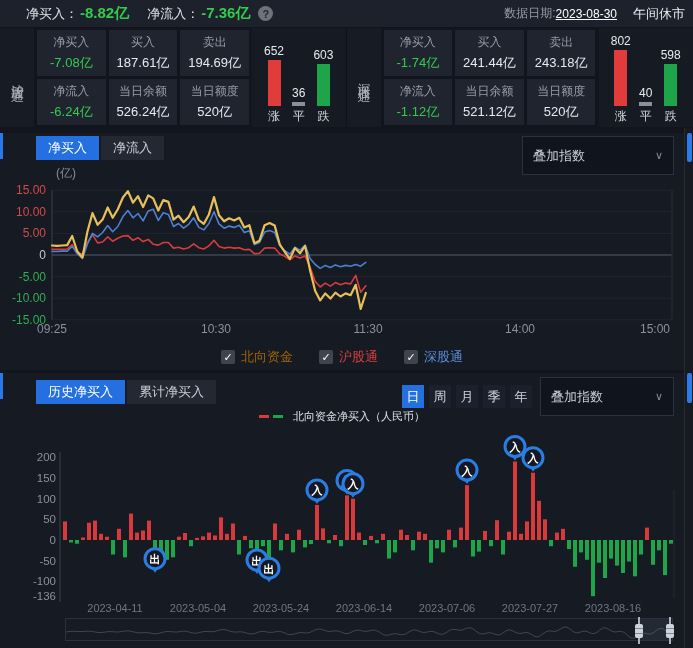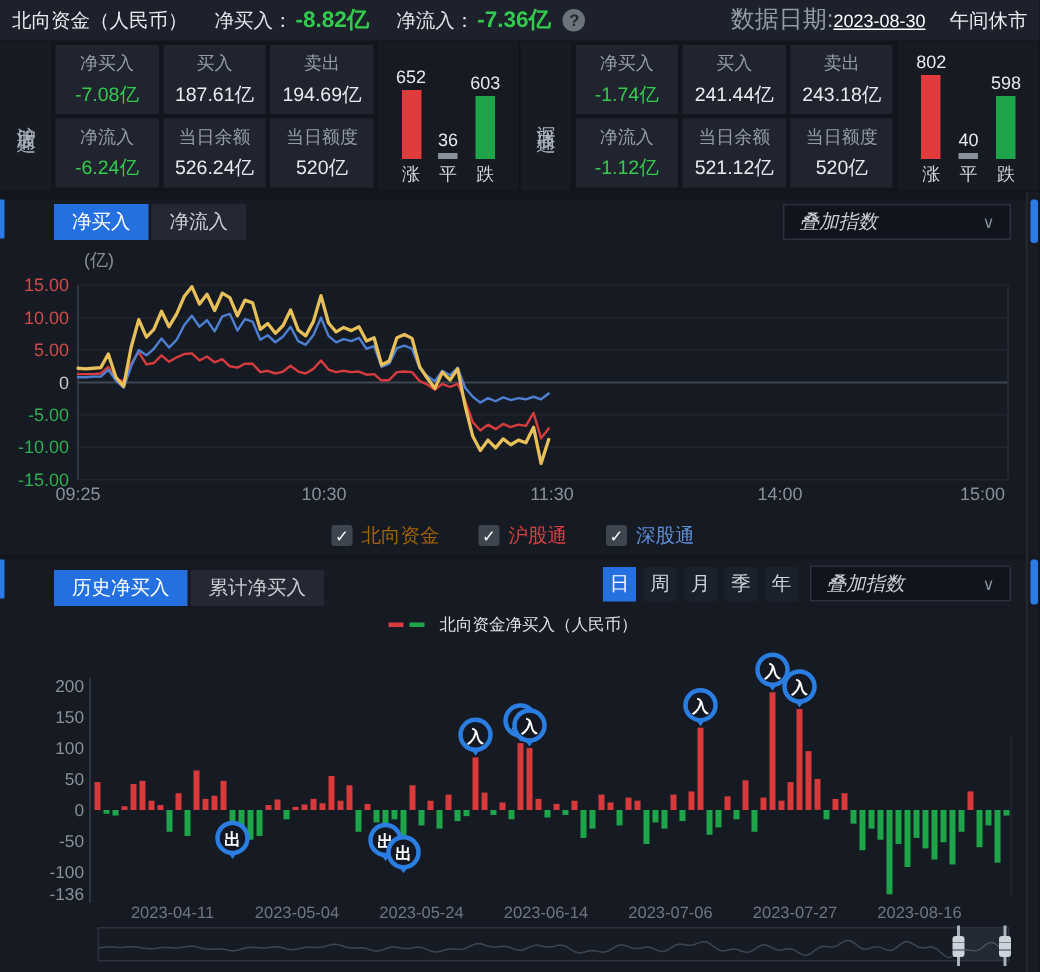--- a/index.html
+++ b/index.html
@@ -12,21 +12,21 @@
   svg{font-family:"Liberation Sans","DejaVu Sans",sans-serif;}
   
   .topbar{position:absolute;left:0;top:0;width:693px;height:28px;background:#1c212b;
     display:flex;align-items:center;padding:0 8px;box-sizing:border-box;border-bottom:1px solid #11141b;}
   .tb-title{font-size:13px;color:#e8ebef;}
   .tb-lab{margin-left:18px;color:#dfe3e8;text-align:right;}
   .tb-val{color:#33cb4e;font-weight:bold;font-size:15px;margin-left:2px;}
   .help{width:15px;height:15px;border-radius:50%;background:#6d737b;color:#22262e;
     font-size:11px;font-weight:bold;display:flex;align-items:center;justify-content:center;margin-left:8px;}
   .tb-right{margin-left:auto;display:flex;align-items:center;}
-  .tb-datelab{color:#959ca6;font-size:16px;}
+  .tb-datelab{color:#959ca6;font-size:12px;}
   .tb-date{color:#ffffff;font-size:12px;text-decoration:underline;}
   .tb-status{color:#e8ebef;margin-left:16px;font-size:13px;}
   
   .stats{position:absolute;left:0;top:28px;width:693px;height:99px;display:flex;}
   .panel{width:346px;height:99px;display:flex;border-right:1px solid #0f1218;}
   .vlabel{width:34px;background:#171b24;color:#aab1ba;font-size:13px;
     writing-mode:vertical-rl;text-orientation:upright;display:flex;align-items:center;justify-content:center;letter-spacing:3px;}
   .cells{width:218px;display:grid;grid-template-columns:1fr 1fr 1fr;grid-template-rows:1fr 1fr;gap:3px;padding:2px 3px;box-sizing:border-box;background:#12151d;}
   .cell{background:#20242f;display:flex;flex-direction:column;align-items:center;justify-content:center;gap:3px;}
   .cell .lab{color:#969da8;font-size:12px;}
@@ -40,23 +40,23 @@
   .ud-bar.down{background:#1ea54a;}
   .ud-lab{color:#d2d6db;font-size:12px;}
   
   .sec{position:absolute;left:0;background:#161a22;}
   .sec1{top:133px;width:684px;height:237px;}
   .sec2{top:373px;width:684px;height:275px;}
   .accent{position:absolute;left:0;top:0;width:3px;height:26px;background:#2979e8;}
   .tabs{position:absolute;left:36px;top:3px;display:flex;gap:2px;}
   .tab{padding:3px 12px;font-size:13px;background:#232832;color:#c9ced5;cursor:pointer;}
   .tab.active{background:#2470e0;color:#ffffff;}
-  .dropdown{position:absolute;right:10px;top:3px;width:152px;height:24px;background:#10141d;
+  .dropdown{position:absolute;right:10px;top:3px;width:152px;height:39px;background:#10141d;
     border:1px solid #2b313e;box-sizing:border-box;color:#c9ced5;font-size:13px;
-    display:flex;align-items:center;justify-content:space-between;padding:0 10px;font-style:italic;}
+    display:flex;align-items:center;justify-content:space-between;padding:0 10px;}
   .dd2{width:134px;position:static;}
   .chev{color:#858c96;font-size:11px;}
   .unit{position:absolute;left:56px;top:32px;color:#868d97;font-size:12px;}
   .chart1{position:absolute;left:0;top:27px;}
   .legend1{position:absolute;left:0;top:215px;width:684px;display:flex;justify-content:center;gap:26px;}
   .lg-item{display:flex;align-items:center;gap:6px;cursor:pointer;}
   .cbx{width:14px;height:14px;background:#3f454f;border-radius:2px;color:#fff;font-size:11px;
     display:flex;align-items:center;justify-content:center;}
   .lg-lab{font-size:13px;}
   
@@ -79,21 +79,20 @@
   .dz-grip{position:absolute;left:3px;top:7px;width:8px;height:14px;border-radius:2px;
     background:linear-gradient(#cdd3da 0 4px,#7e8792 4px 5px,#cdd3da 5px 9px,#7e8792 9px 10px,#cdd3da 10px 14px);}
   
   .vscroll{position:absolute;left:684px;top:128px;width:9px;height:520px;background:#171a21;border-left:1px solid #262b34;box-sizing:border-box;}
   .vthumb{position:absolute;left:2px;width:5px;border-radius:2px;background:#2b7ce6;}
 </style>
 </head>
 <body>
 
 <div class="topbar">
-  <span class="tb-title">北向资金（人民币）</span>
   <span class="tb-lab">净买入：</span>
   <span class="tb-val">-8.82亿</span>
   <span class="tb-lab">净流入：</span>
   <span class="tb-val">-7.36亿</span>
   <span class="help">?</span>
   <span class="tb-right">
     <span class="tb-datelab">数据日期:</span>
     <span class="tb-date">2023-08-30</span>
     <span class="tb-status">午间休市</span>
   </span>

